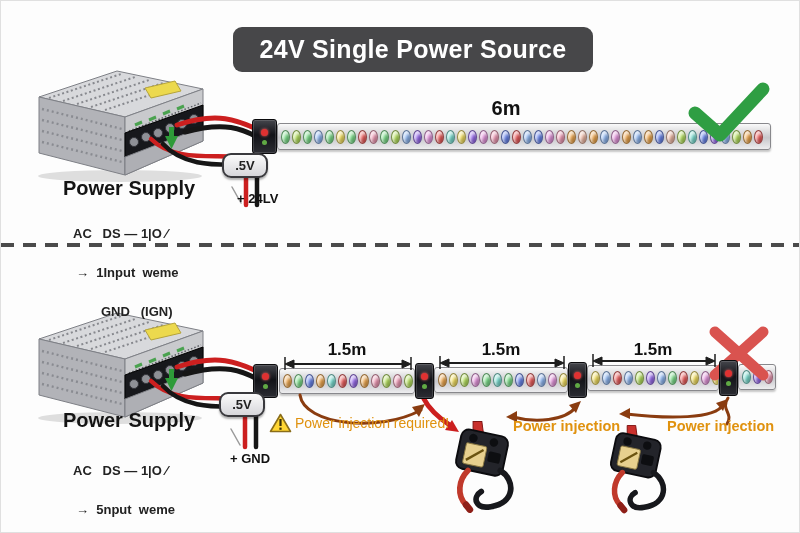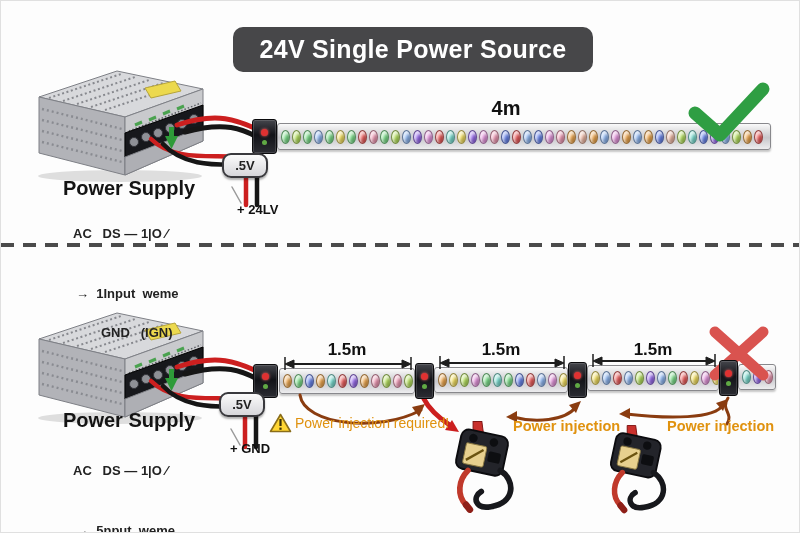--- a/index.html
+++ b/index.html
@@ -1,46 +1,46 @@
 <!DOCTYPE html>
 <html><head>
 <meta charset="utf-8">
 <style>
   html,body{margin:0;padding:0;background:#e9e9e9;}
   *{box-sizing:border-box;font-family:"Liberation Sans",sans-serif;}
   #canvas{position:relative;width:800px;height:533px;background:#fdfdfd;overflow:hidden;border:1px solid #e0e0e0;margin:0 auto;}
 
   .banner{position:absolute;display:flex;align-items:center;justify-content:center;
     color:#fff;font-weight:700;font-size:25px;letter-spacing:.3px;border-radius:10px;z-index:6;}
-  #banner-top{left:232px;top:26px;width:360px;height:45px;}
+  #banner-top{left:232px;top:26px;width:360px;height:45px;border-radius:9px;}
   #banner-bottom{left:196px;top:259px;width:430px;height:46px;}
 
   .psu-svg{position:absolute;z-index:2;}
   #psu-top{left:24px;top:58px;width:190px;height:125px;}
   #psu-bottom{left:24px;top:300px;width:190px;height:125px;}
 
   .psu-label{position:absolute;width:140px;text-align:center;font-weight:700;font-size:20px;color:#141414;z-index:5;}
   #psu-label-top{left:58px;top:176px;}
   #psu-label-bottom{left:58px;top:408px;}
 
   .specs{position:absolute;font-size:13px;font-weight:700;color:#222;line-height:13px;white-space:pre;z-index:5;}
   #specs-top{left:72px;top:200px;}
   #specs-bottom{left:72px;top:437px;}
-  .specs .l2{padding-left:3px;margin-top:21px;}
+  .specs .l2{padding-left:3px;}
   .specs .l3{padding-left:28px;}
 
   .vtag{position:absolute;width:46px;height:25px;background:linear-gradient(#fbfbfb,#d6d6da);
     border:2px solid #39393d;border-radius:9px;display:flex;align-items:center;justify-content:center;
     font-size:13px;font-weight:700;color:#222;box-shadow:0 2px 2px rgba(0,0,0,.3);z-index:5;}
   #vtag-top{left:221px;top:152px;}
   #vtag-bottom{left:218px;top:391px;}
 
   .wlabel{position:absolute;font-size:13px;font-weight:700;color:#111;z-index:5;white-space:pre;}
-  #wlabel-top{left:236px;top:201px;}
-  #wlabel-bottom{left:229px;top:440px;text-align:right;}
+  #wlabel-top{left:236px;top:190px;}
+  #wlabel-bottom{left:229px;top:450px;text-align:right;}
 
   .strip{position:absolute;display:flex;align-items:center;gap:2px;padding:0 3px;overflow:hidden;
     background:linear-gradient(180deg,#fafafa,#c7c7cb 55%,#ededef);
     border:1px solid #88888c;border-radius:3px;box-shadow:0 2px 2px rgba(0,0,0,.22);z-index:2;}
   .led{flex:0 0 auto;width:9px;height:14px;border-radius:50%;border:1px solid rgba(35,35,35,.45);
     box-shadow:inset 2px 3px 3px rgba(255,255,255,.75),inset -2px -3px 3px rgba(0,0,0,.28);}
   #strip-top{left:276px;top:122px;width:494px;height:27px;}
   #seg1{left:278px;top:367px;width:136px;height:26px;}
   #seg2{left:433px;top:366px;width:134px;height:26px;}
   #seg3{left:586px;top:364px;width:132px;height:26px;}
@@ -200,21 +200,21 @@
       <span class="led" style="background-color: rgb(240, 185, 165);"></span>
       <span class="led" style="background-color: rgb(183, 227, 94);"></span>
       <span class="led" style="background-color: rgb(122, 223, 211);"></span>
       <span class="led" style="background-color: rgb(106, 134, 239);"></span>
       <span class="led" style="background-color: rgb(154, 108, 240);"></span>
       <span class="led" style="background-color: rgb(143, 184, 245);"></span>
       <span class="led" style="background-color: rgb(183, 227, 94);"></span>
       <span class="led" style="background-color: rgb(242, 169, 78);"></span>
       <span class="led" style="background-color: rgb(239, 93, 93);"></span>
     </div>
-  <div id="label-5m" class="len-label">4m</div>
+  <div id="label-5m" class="len-label">6m</div>
 
   <div id="divider"></div>
 
 
   <svg id="psu-bottom" class="psu-svg">
       <use href="#psu"></use>
     </svg>
   <div id="psu-label-bottom" class="psu-label">Power Supply</div>
   <div id="specs-bottom" class="specs">
     <div class="l1">AC   DS — 1|O ⁄</div>

